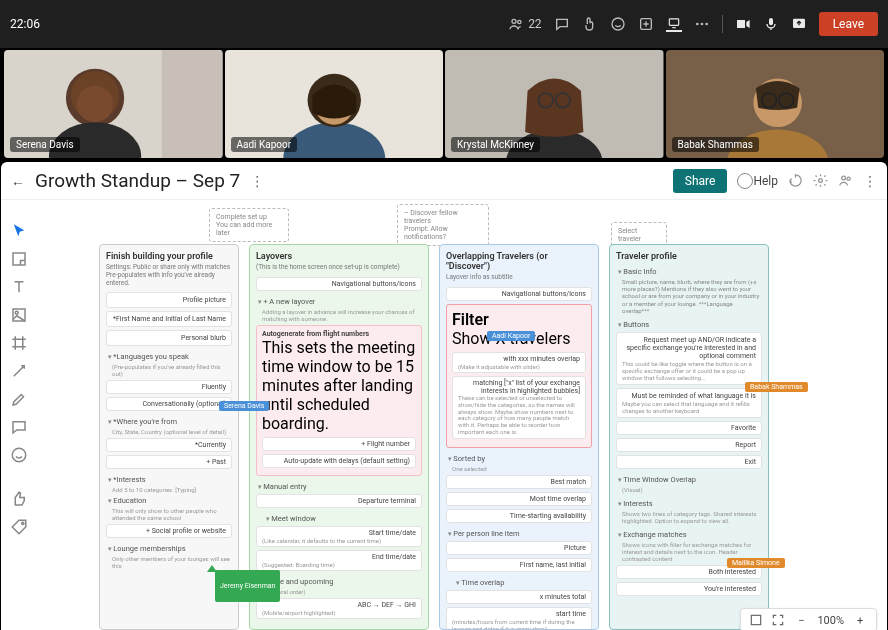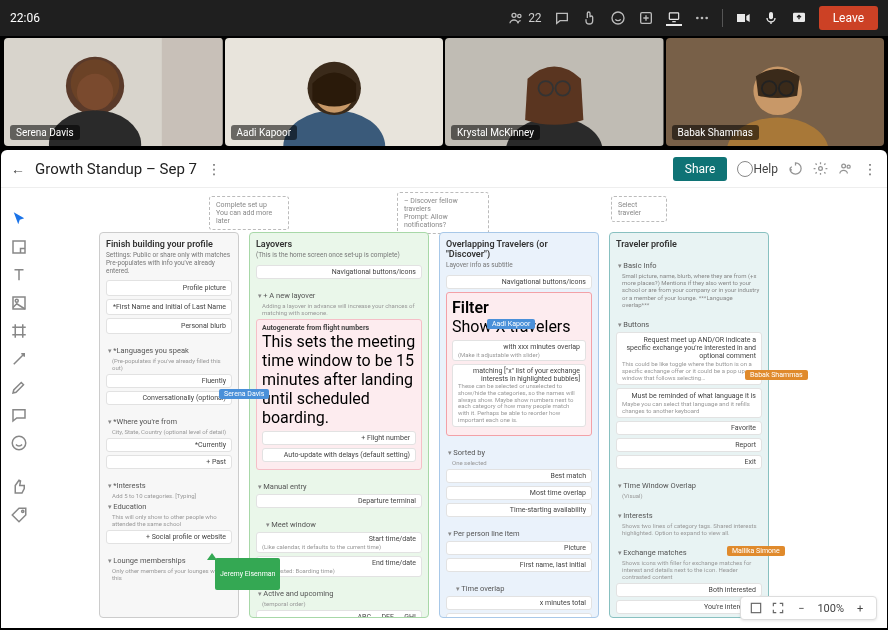--- a/index.html
+++ b/index.html
@@ -1,37 +1,37 @@
 <!DOCTYPE html>
 <html><head>
 <meta charset="utf-8">
 <style>
   * { box-sizing: border-box; margin: 0; padding: 0; font-family: -apple-system, BlinkMacSystemFont, "Segoe UI", Roboto, sans-serif; }
   body { background: #000; width: 888px; height: 630px; overflow: hidden; }
 
   
-  .topbar { height: 36px; background: #1f1f1f; display: flex; align-items: center; padding: 0 10px; color: #fff; font-size: 12px; }
+  .topbar { height: 48px; background: #1f1f1f; display: flex; align-items: center; padding: 0 10px; color: #fff; font-size: 12px; }
   .topbar .time { flex: 0 0 auto; }
   .topbar .spacer { flex: 1; }
   .topbar .icons { display: flex; align-items: center; gap: 12px; }
   .topbar .count { display:flex; align-items:center; gap:4px; color:#ccc; }
   .ticon { width:16px; height:16px; display:inline-block; opacity:.9; }
   .leave-btn { background:#cc4125; color:#fff; border:none; border-radius:3px; padding:5px 14px; font-size:12px; cursor:pointer; }
 
   
   .video-strip { height: 114px; background:#000; display:flex; gap:2px; padding:2px 4px 4px 4px; }
   .tile { flex:1; position:relative; border-radius:4px; overflow:hidden; }
   .tile .name { position:absolute; left:6px; bottom:6px; background:rgba(0,0,0,.55); color:#fff; font-size:10px; padding:2px 6px; border-radius:3px; }
   .tile svg { width:100%; height:100%; display:block; }
 
   
   .canvas { position:relative; height: 478px; background:#fff; border-radius:6px 6px 0 0; margin:0 1px; overflow:hidden; }
   .canvas-top { height:38px; border-bottom:1px solid #eee; display:flex; align-items:center; padding:0 10px; gap:10px; }
   .back-btn { font-size:14px; color:#444; cursor:pointer; }
-  .doc-title { font-size:15px; color:#222; flex:0 0 auto; }
+  .doc-title { font-size:19px; color:#222; flex:0 0 auto; }
   .dots3 { color:#666; font-size:14px; cursor:pointer; }
   .canvas-top .spacer { flex:1; }
   .share-btn { background:#0f7375; color:#fff; border:none; border-radius:3px; padding:5px 12px; font-size:12px; cursor:pointer; }
   .help-btn { display:flex; align-items:center; color:#444; font-size:12px; cursor:pointer; }
   .th-icon { width:16px;height:16px; border:1px solid #888; border-radius:50%; display:inline-block; position:relative; }
   .th-small { width:15px; height:15px; opacity:.7; }
 
   
   .toolrail { position:absolute; left:6px; top:60px; width:24px; background:#fff; display:flex; flex-direction:column; gap:10px; align-items:center; }
   .toolrail .tool { width:18px; height:18px; cursor:pointer; opacity:.7; }
@@ -46,21 +46,21 @@
   .column .sub { font-size:6.5px; color:#777; margin-bottom:5px; line-height:1.2; }
   .col-gray  { left:60px;  width:140px; border-color:#ccc; background:#f7f7f7; }
   .col-green { left:210px; width:180px; border-color:#a8d8a8; background:#eaf7ea; }
   .col-blue  { left:400px; width:160px; border-color:#a8c8e8; background:#eaf2fb; }
   .col-teal  { left:570px; width:160px; border-color:#88c0c0; background:#e8f3f3; }
 
   .block { background:#fff; border:1px solid #e2e2e2; border-radius:3px; margin:3px 0; padding:3px 5px; }
   .block.tight { padding:2px 5px; }
   .block .lbl { font-size:7px; color:#444;text-align:right; }
   .block .hint { font-size:6px; color:#999; }
-  .sect { font-size:7.5px; color:#555; margin:12px 0 2px 2px; }
+  .sect { font-size:7.5px; color:#555; margin:6px 0 2px 2px; }
   .sect::before { content:"▾ "; font-size:7px; color:#888; }
   .pinkbox { background:#fdecef; border:1px solid #f5bfc7; border-radius:3px; padding:4px 5px; margin:3px 0; }
   .pinkbox .lbl { font-size:7px; color:#444; }
   .redbox { background:#fdecef; border:1px solid #f3a1a7; border-radius:3px; padding:5px; margin:3px 0; }
   .bluetag { position:absolute; background:#4a90d9; color:#fff; font-size:7px; padding:1px 5px; border-radius:2px; white-space:nowrap; }
   .orangetag { position:absolute; background:#e08a2c; color:#fff; font-size:7px; padding:1px 5px; border-radius:2px; white-space:nowrap; }
   .grnarrow { position:absolute; width:0;height:0; border-left:5px solid transparent; border-right:5px solid transparent; border-bottom:7px solid #34a853; }
 
   
   .zoombar { position:absolute; right:10px; bottom:8px; background:#fff; border:1px solid #ddd; border-radius:4px; display:flex; align-items:center; gap:8px; padding:4px 8px; font-size:11px; color:#444; box-shadow:0 1px 3px rgba(0,0,0,.1); }
@@ -238,21 +238,21 @@
   <div class="board">
 
     <div class="float-note" style="left:170px; top:4px; width:80px">
       <div>Complete set up</div>
         <div>You can add more later</div>
     </div>
     <div class="float-note" style="left:358px; top:0px; width:92px">
       <div>– Discover fellow travelers</div>
         <div>Prompt: Allow notifications?</div>
     </div>
-    <div class="float-note" style="left:572px; top:4px; width:56px">
+    <div class="float-note" style="left:572px; top:18px; width:56px">
       <div>Select traveler</div>
     </div>
 
     <div class="column col-gray">
       <h3>Finish building your profile</h3>
       <div class="sub">Settings: Public or share only with matches
 Pre-populates with info you've already entered.</div>
       <div class="block">
           <div class="lbl">Profile picture</div>
         </div>

